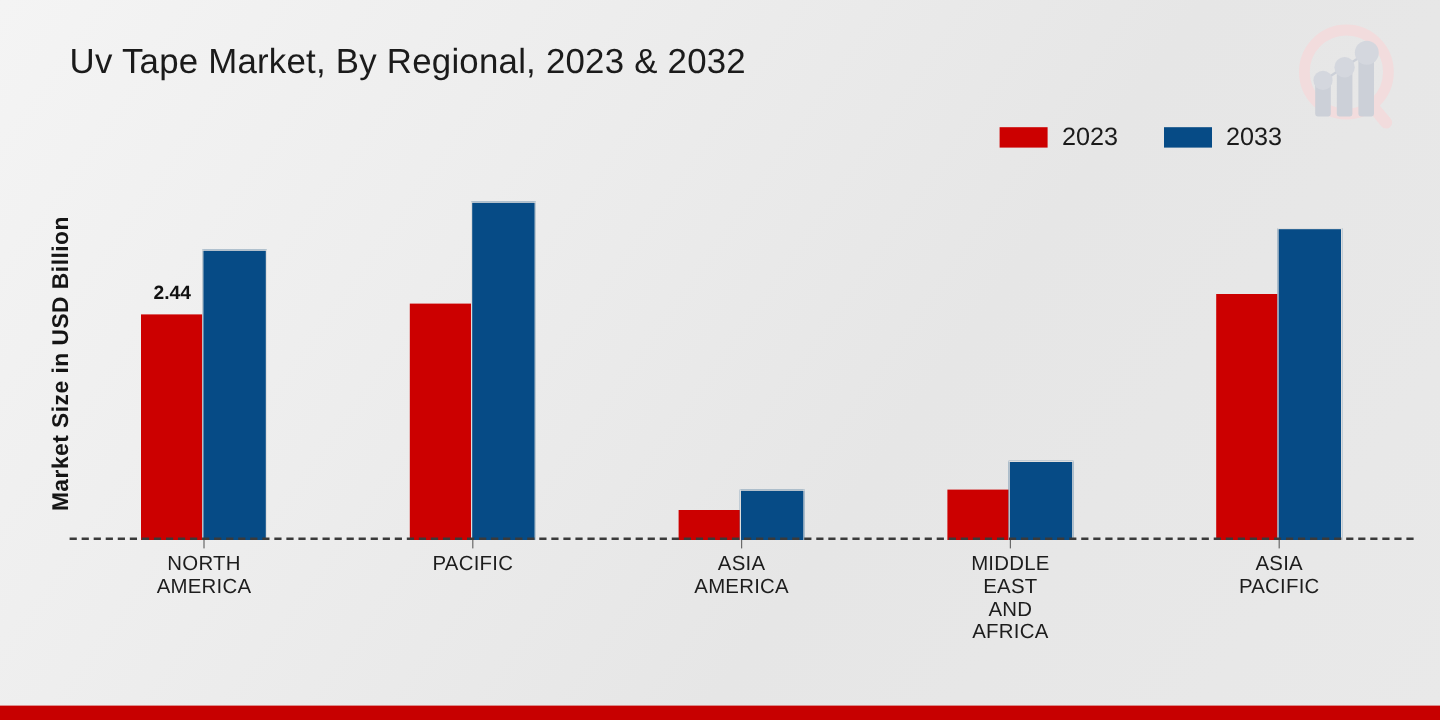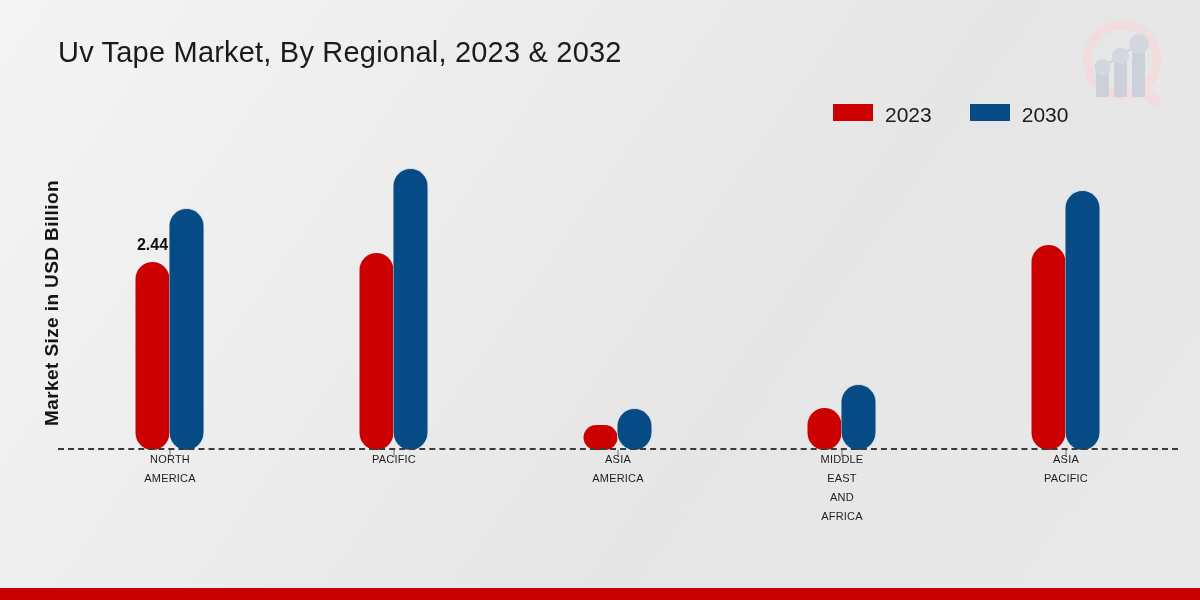--- a/index.html
+++ b/index.html
@@ -49,20 +49,21 @@
   .legend {
     position: absolute;
     left: 833px;
     top: 104px;
     display: flex;
     align-items: center;
     gap: 38px;
   }
   .legend-item {
     display: flex;
+    align-items: center;
     gap: 12px;
   }
   .legend-swatch {
     width: 40px;
     height: 17px;
     display: block;
   }
   .legend-label {
     font-size: 21px;
     color: #1b1b1b;
@@ -116,23 +117,22 @@
   .bars {
     position: absolute;
     left: 50%;
     bottom: 0;
     transform: translateX(-50%);
     display: flex;
     align-items: flex-end;
     height: 100%;
   }
   .bar {
-    width: 34px;
+    width: 52px;
     position: relative;
-    border-radius: 19px;
   }
   .bar.series-2023 { background: #cc0000; }
   .bar.series-2032 {
     background: #064b86;
     border: 1px solid #dedede;
     border-bottom: none;
     box-sizing: content-box;
     margin-left: -1px;
   }
   .bar-value {
@@ -152,22 +152,23 @@
     width: 1px;
     height: 7px;
     background: #6a6a6a;
     transform: translateX(-50%);
   }
   .cat-label {
     position: absolute;
     left: 50%;
     transform: translateX(-50%);
     top: 100%;
+    margin-top: 10px;
     text-align: center;
-    font-size: 11px;
+    font-size: 17px;
     line-height: 19px;
     color: #1d1d1d;
     white-space: pre-line;
     letter-spacing: 0.2px;
   }
 
   
   .footer-stripe {
     position: absolute;
     left: 0;
@@ -199,21 +200,21 @@
 
   <div class="chart-title">Uv Tape Market, By Regional, 2023 &amp; 2032</div>
 
   <div class="legend">
     <div class="legend-item">
       <span class="legend-swatch" style="background:#cc0000"></span>
       <span class="legend-label">2023</span>
     </div>
     <div class="legend-item">
       <span class="legend-swatch" style="background:#064b86"></span>
-      <span class="legend-label">2030</span>
+      <span class="legend-label">2033</span>
     </div>
   </div>
 
   <div class="y-axis-title">Market Size in USD Billion</div>
 
   <div class="plot">
     <div class="groups" id="bar-groups">
         <div class="group">
           <div class="bars">
             <div class="bar series-2023" style="height: 187.692px;">

